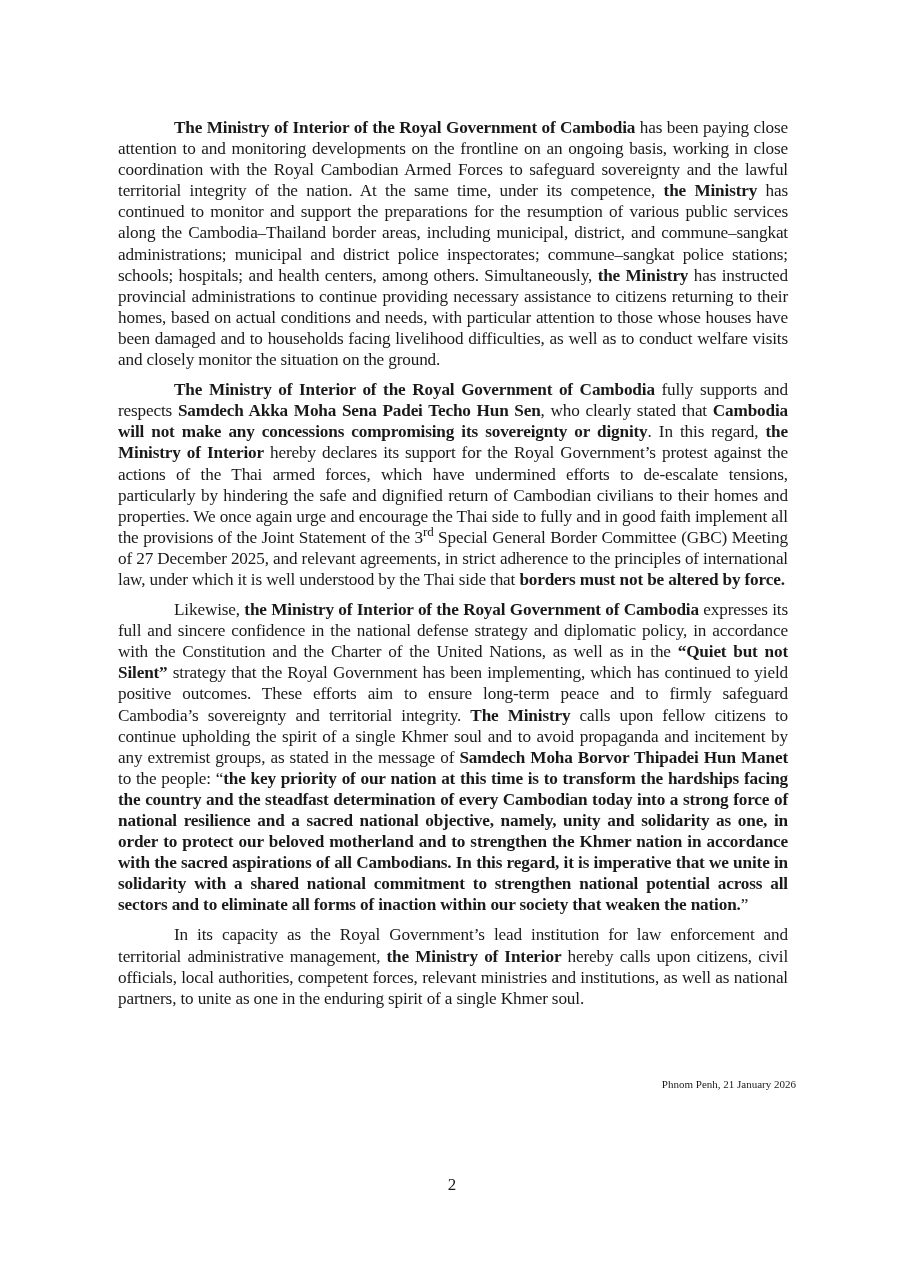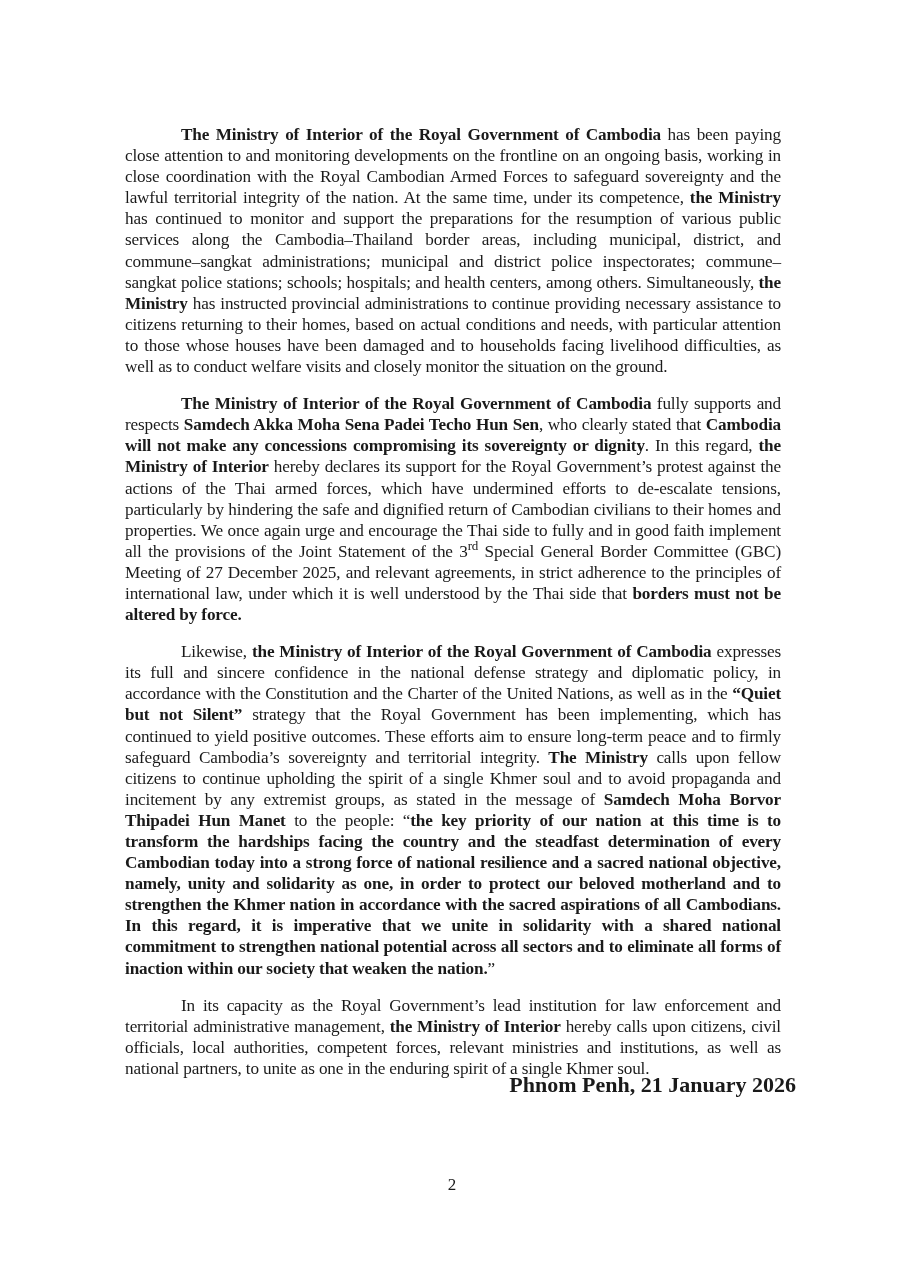--- a/index.html
+++ b/index.html
@@ -15,44 +15,43 @@
       font-family: "Liberation Serif", "DejaVu Serif", serif;
       color: #1a1a1a;
     }
     .page {
       position: absolute;
       left: 109px;
       top: 108px;
       width: 688px;
     }
     .para {
-      margin: 16px;
+      margin: 9px;
       font-size: 17.2px;
       line-height: 21.1px;
       text-align: justify;
       text-indent: 56px;
       letter-spacing: -0.15px;
       word-spacing: 0px;
     }
     .para b {
       font-weight: bold;
     }
     .para sup {
       font-size: 13px;
       line-height: 0;
       vertical-align: super;
     }
     .signoff {
       position: absolute;
       right: 108px;
       top: 1074px;
-      font-size: 22px;
+      font-size: 11px;
       line-height: 21px;
       text-align: left;
-      font-weight: bold;
     }
     .page-number {
       position: absolute;
       left: 0;
       width: 904px;
       top: 1175px;
       text-align: center;
       font-size: 17px;
       line-height: 20px;
     }

